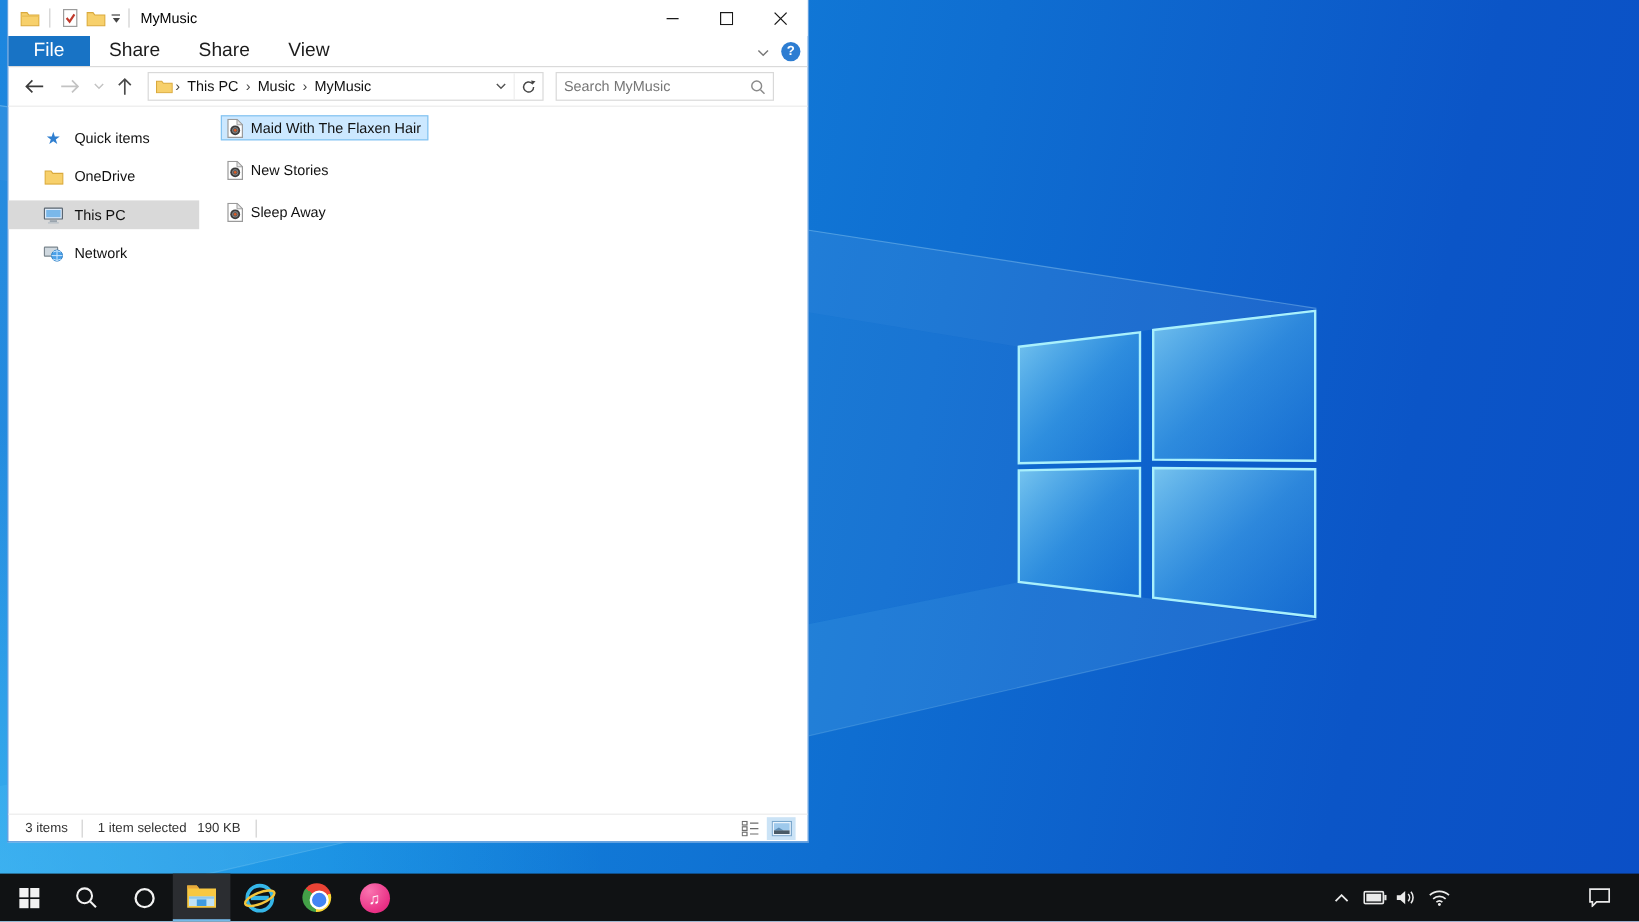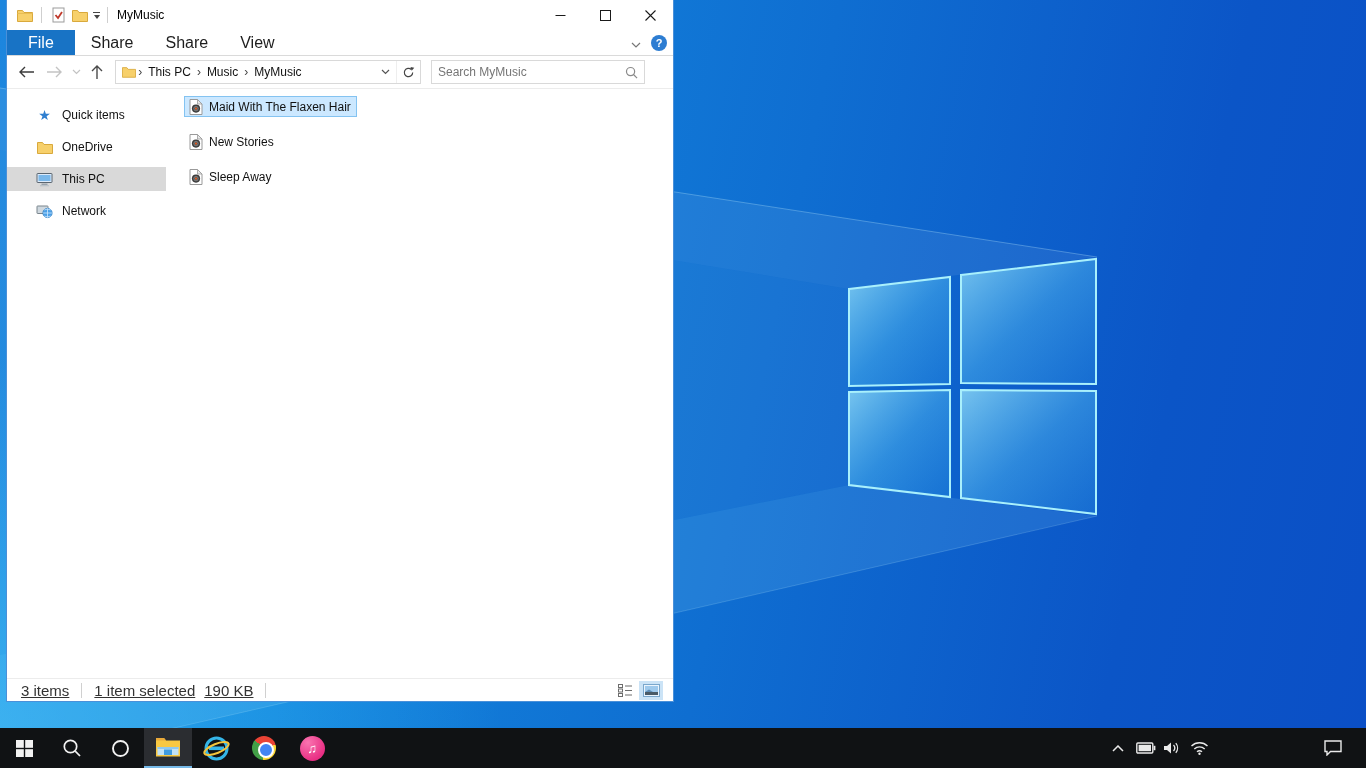--- a/index.html
+++ b/index.html
@@ -35,37 +35,37 @@
   .help-circle { width:16px; height:16px; border-radius:50%; background:#2d7dd2; color:#fff; font-size:11px; font-weight:bold; display:flex; align-items:center; justify-content:center; }
 
   .addr-row { height:33px; display:flex; align-items:center; padding:0 8px 0 6px; border-bottom:1px solid #ececec; flex:0 0 auto; }
   .nav-btn { height:26px; display:flex; align-items:center; justify-content:center; }
   .crumb-box { display:flex; align-items:center; height:24px; border:1px solid #d9d9d9; background:#fff; width:330px; margin-left:6px; padding-left:6px; }
   .crumb-seg { font-size:12px; color:#111; padding:0 4px; white-space:nowrap; }
   .crumb-chev { font-size:12px; color:#444; padding:0 2px; }
   .crumb-box .spacer { flex:1; }
   .crumb-drop { width:22px; height:22px; display:flex; align-items:center; justify-content:center; }
   .refresh-btn { width:24px; height:22px; display:flex; align-items:center; justify-content:center; border-left:1px solid #eee; }
-  .search-box { display:flex; align-items:center; height:24px; border:1px solid #d9d9d9; background:#fff; flex:1; margin-left:10px; margin-right:20px; padding:0 6px;gap:32px; }
+  .search-box { display:flex; align-items:center; height:24px; border:1px solid #d9d9d9; background:#fff; flex:1; margin-left:10px; margin-right:20px; padding:0 6px; }
   .search-box input { border:none; outline:none; flex:1; font-size:12px; color:#444; font-family:"Liberation Sans",sans-serif; }
   .search-box input::placeholder { color:#767676; }
 
   .content { flex:1; display:flex; min-height:0; }
   .sidebar { width:159px; flex:0 0 auto; padding-top:14px; }
   .side-item { height:24px; display:flex; align-items:center; padding-left:29px; margin-bottom:8px; font-size:12px; color:#111; }
   .side-item .icon { width:17px; display:flex; justify-content:center; margin-right:9px; flex:0 0 auto; }
   .side-item.selected { background:#d9d9d9; }
   .star { color:#2f7fd0; font-size:14px; line-height:14px; }
 
   .filepane { flex:1; padding:7px 0 0 18px; }
   .file-row { display:flex; align-items:center; width:fit-content; padding:2px 5px 2px 3px; border:1px solid transparent; margin-bottom:14px; height:21px; }
   .file-row.selected { background:#cce8ff; border-color:#84c3f1; }
   .file-name { font-size:12px; color:#111; margin-left:5px; white-space:nowrap; }
 
-  .statusbar { height:23px; flex:0 0 auto; border-top:1px solid #ececec; display:flex; align-items:center; padding:0 10px 0 14px; font-size:15px; color:#333;text-decoration:underline; }
+  .statusbar { height:23px; flex:0 0 auto; border-top:1px solid #ececec; display:flex; align-items:center; padding:0 10px 0 14px; font-size:11px; color:#333; }
   .st-sep { width:1px; height:15px; background:#d0d0d0; margin:0 12px; }
   .statusbar .spacer { flex:1; }
   .view-btn { width:24px; height:19px; display:flex; align-items:center; justify-content:center; margin-left:2px; }
   .view-btn.active { background:#cbe3f6; }
 
   
   .taskbar { position:absolute; left:0; bottom:0; width:1366px; height:40px; background:#101214; display:flex; align-items:stretch; }
   .tb-btn { width:48px; display:flex; align-items:center; justify-content:center; }
   .tb-btn.active { background:#2b2d31; border-bottom:2px solid #76b9e8; }
   .chrome-ball { width:24px; height:24px; border-radius:50%;

